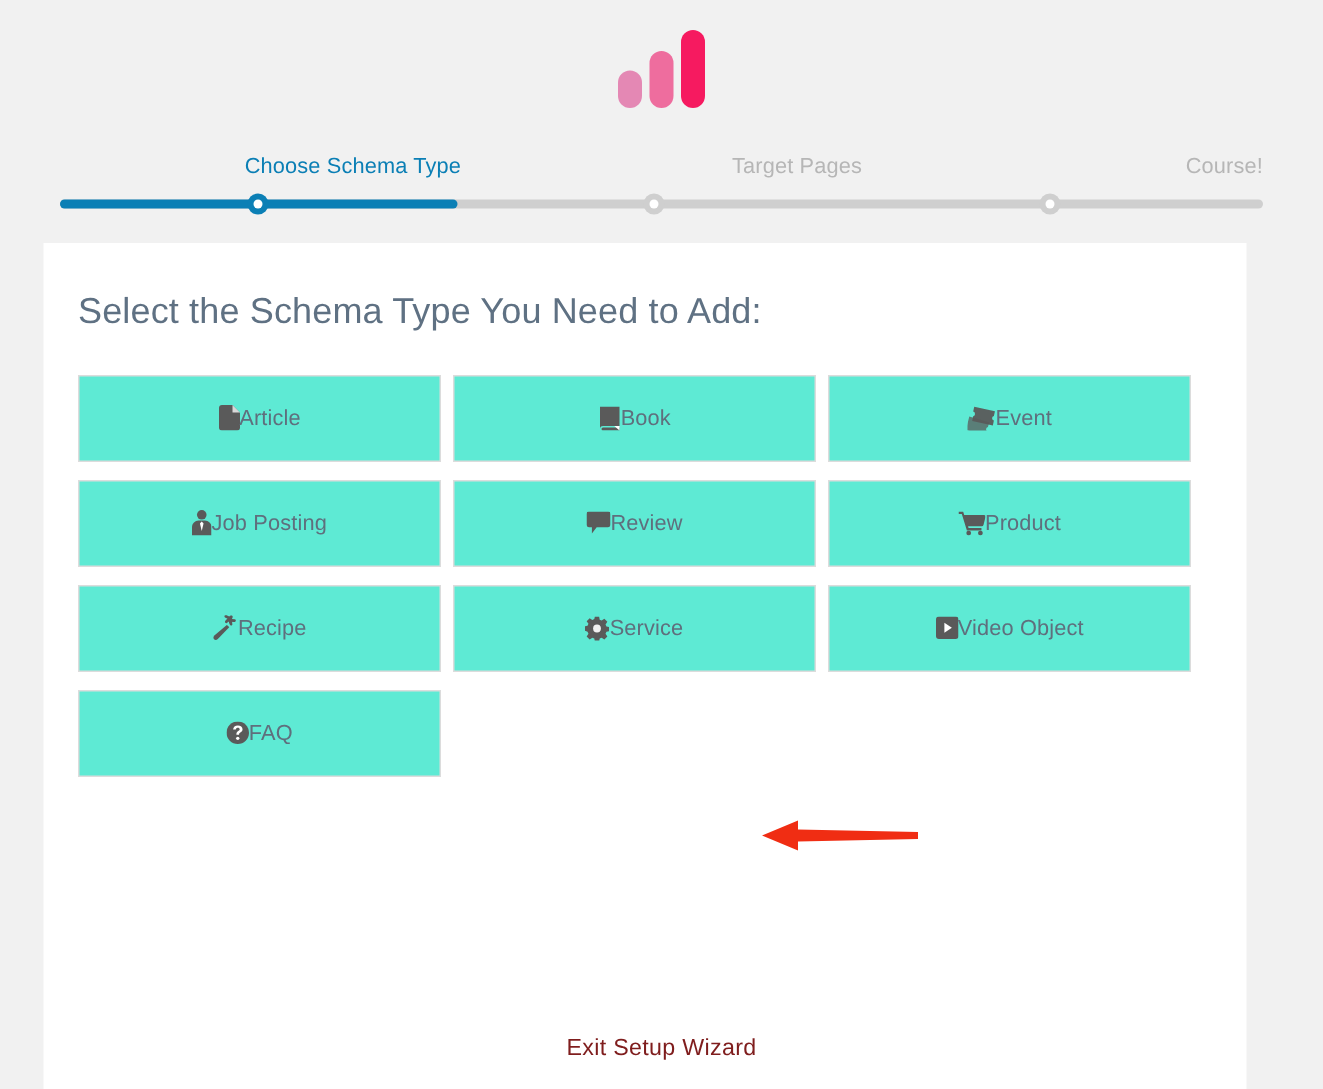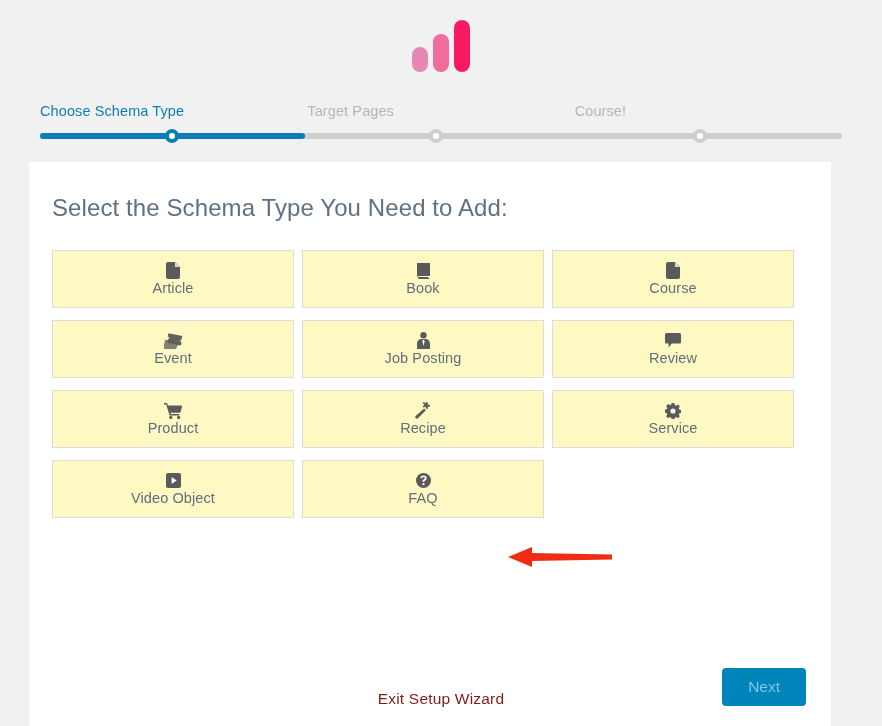--- a/index.html
+++ b/index.html
@@ -42,21 +42,21 @@
     margin: 0 40px;
     height: 55px;
   }
   .step-labels {
     display: flex;
     position: relative;
     height: 38px;
   }
   .step-label {
     flex: 1;
-    text-align: left;
+    text-align: right;
     font-size: 14.5px;
     line-height: 38px;
     color: #b6b6b6;
     letter-spacing: .1px;
   }
   .step-label.active { color: #0b7fb5; }
 
   .track {
     position: absolute;
     left: 0;
@@ -121,25 +121,24 @@
 
   
   .grid {
     display: grid;
     grid-template-columns: repeat(3, 242px);
     gap: 12px 8px;
     padding: 28px 0 0 23px;
   }
   .card {
     height: 58px;
-    background: #fef9c3;
+    background: #5eead4;
     border: 1px solid #dcdcdc;
     box-sizing: border-box;
     display: flex;
-    flex-direction: column;
     align-items: center;
     justify-content: center;
     cursor: pointer;
   }
   .card .ico {
     color: #5a5a5a;
     height: 17px;
     line-height: 17px;
     margin-bottom: 1px;
     display: flex;
@@ -235,29 +234,20 @@
       <span class="ico">
         <svg width="15" height="16" viewBox="0 0 15 16">
             <path fill="#5a5a5a" d="M1 0h13v13H3a2 2 0 0 0-2 2V0z"></path>
             <path fill="#5a5a5a" d="M3 14h11v2H3a1 1 0 0 1 0-2z"></path>
             <path fill="#ffffff" d="M10.5 13h3.5v3z"></path>
           </svg>
       </span>
       <span class="cap">Book</span>
     </div>
 
-    <div class="card">
-      <span class="ico">
-        <svg width="14" height="17" viewBox="0 0 14 17">
-            <path fill="#5a5a5a" d="M2 0h7l5 5v10a2 2 0 0 1-2 2H2a2 2 0 0 1-2-2V2a2 2 0 0 1 2-2z"></path>
-            <path fill="#d8d8d8" d="M9 0l5 5H9z"></path>
-          </svg>
-      </span>
-      <span class="cap">Course</span>
-    </div>
 
     <div class="card">
       <span class="ico">
         <svg width="19" height="17" viewBox="0 0 19 17">
           <g fill="#5a5a5a">
             <path d="M4.5 1.2 18.3 4.1 17.6 7.3a1.6 1.6 0 0 0 0 3.1l-.7 3.2L3.1 10.7 3.8 7.5a1.6 1.6 0 0 0 0-3.1z" opacity=".95"></path>
             <path d="M1.2 7.6 14.5 11.6l-.9 3a1.6 1.6 0 0 0-.3 3l-.9 3L-1 16.6z" opacity=".75"></path>
           </g>
         </svg>
       </span>
@@ -334,22 +324,19 @@
           <circle cx="7.5" cy="7.5" r="7.5" fill="#5a5a5a"></circle>
           <path fill="#ffffff" d="M7.6 2.6c1.8 0 3.1 1 3.1 2.5 0 1.2-.7 1.8-1.5 2.3-.5.4-.8.6-.8 1.1v.3H6.6v-.5c0-1 .5-1.5 1.3-2 .6-.4.9-.7.9-1.2 0-.6-.5-1-1.2-1-.8 0-1.3.4-1.4 1.2H4.4c.1-1.6 1.3-2.7 3.2-2.7z"></path>
           <circle cx="7.5" cy="11.2" r="1.1" fill="#ffffff"></circle>
         </svg>
       </span>
       <span class="cap">FAQ</span>
     </div>
 
   </div>
 
-  <div class="next-row">
-    <button class="next-btn">Next</button>
-  </div>
 </div>
 
 <svg class="arrow" width="120" height="34" viewBox="0 0 120 34">
   <path d="M8 17 L32 7 L32 13 L112 14.6 L112 19.4 L32 21 L32 27 Z" fill="#f02d13"></path>
 </svg>
 
 <div class="footer">Exit Setup Wizard</div>
 
 </body></html>

